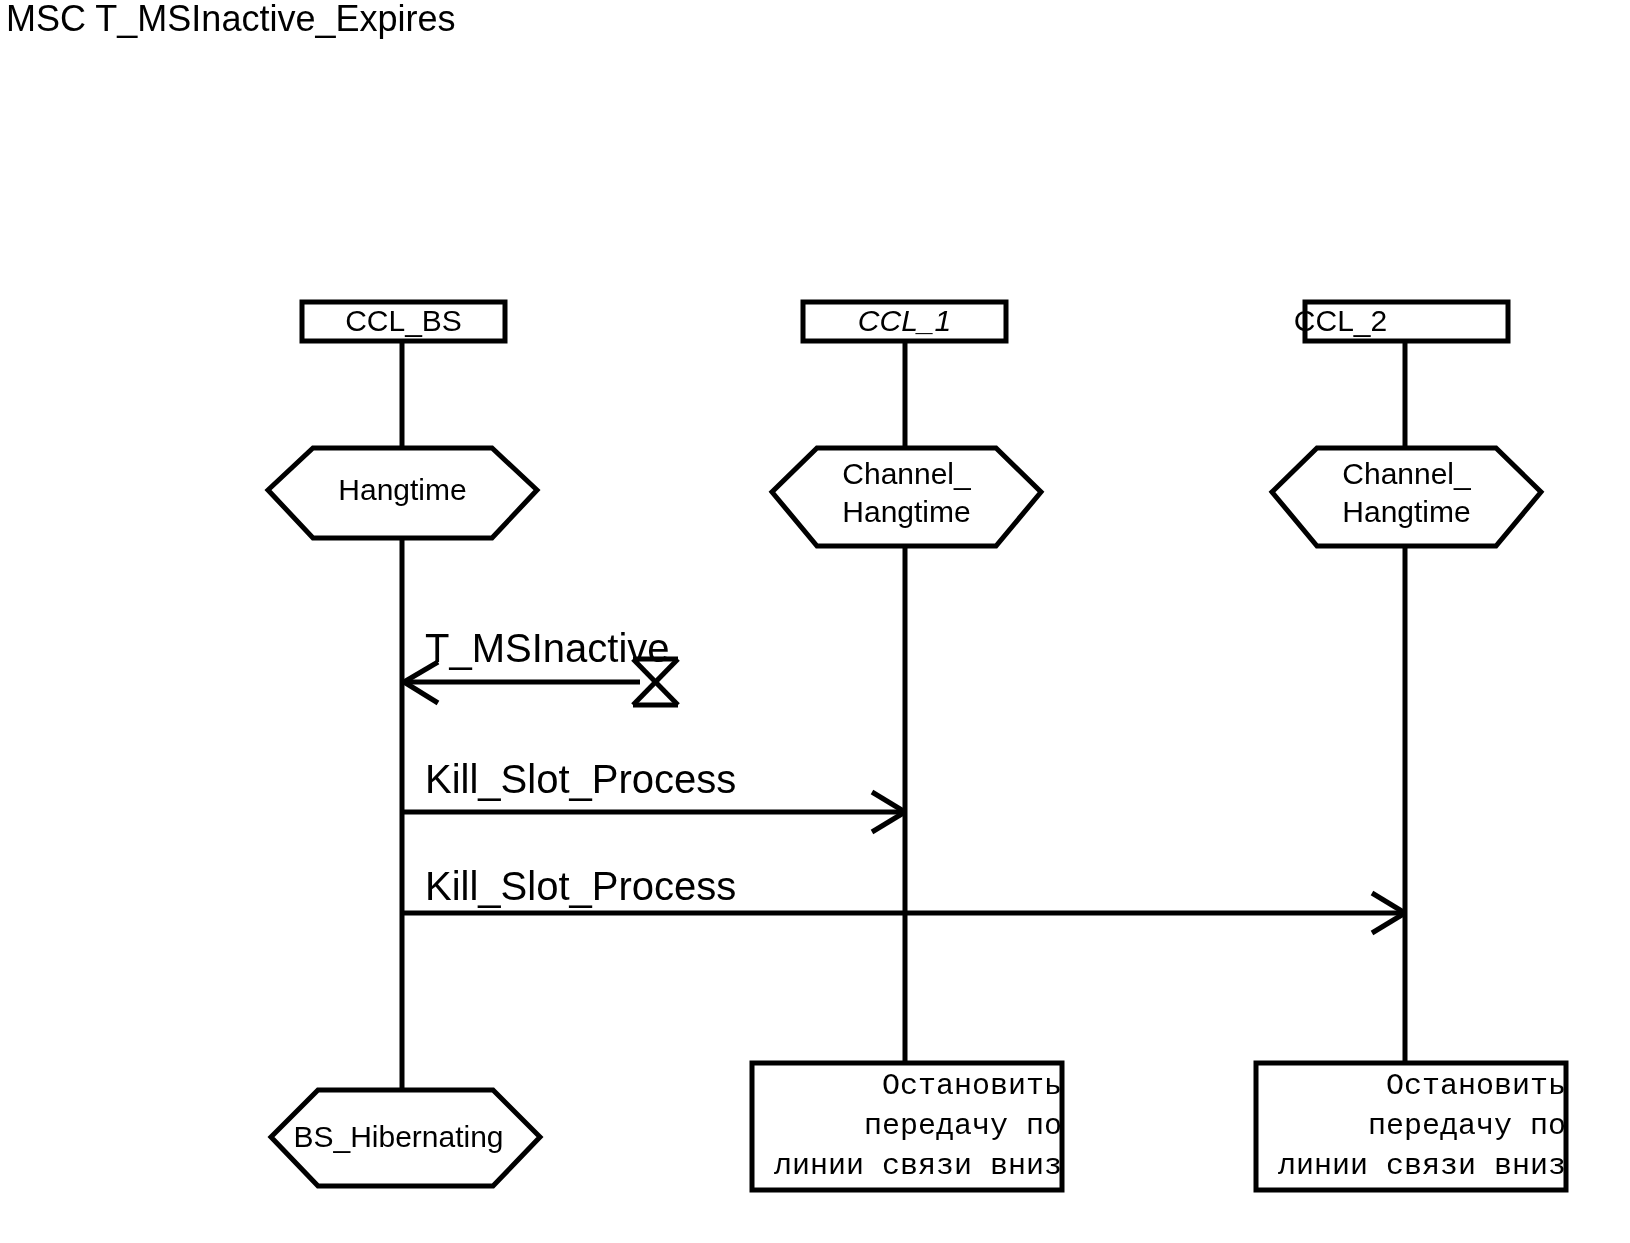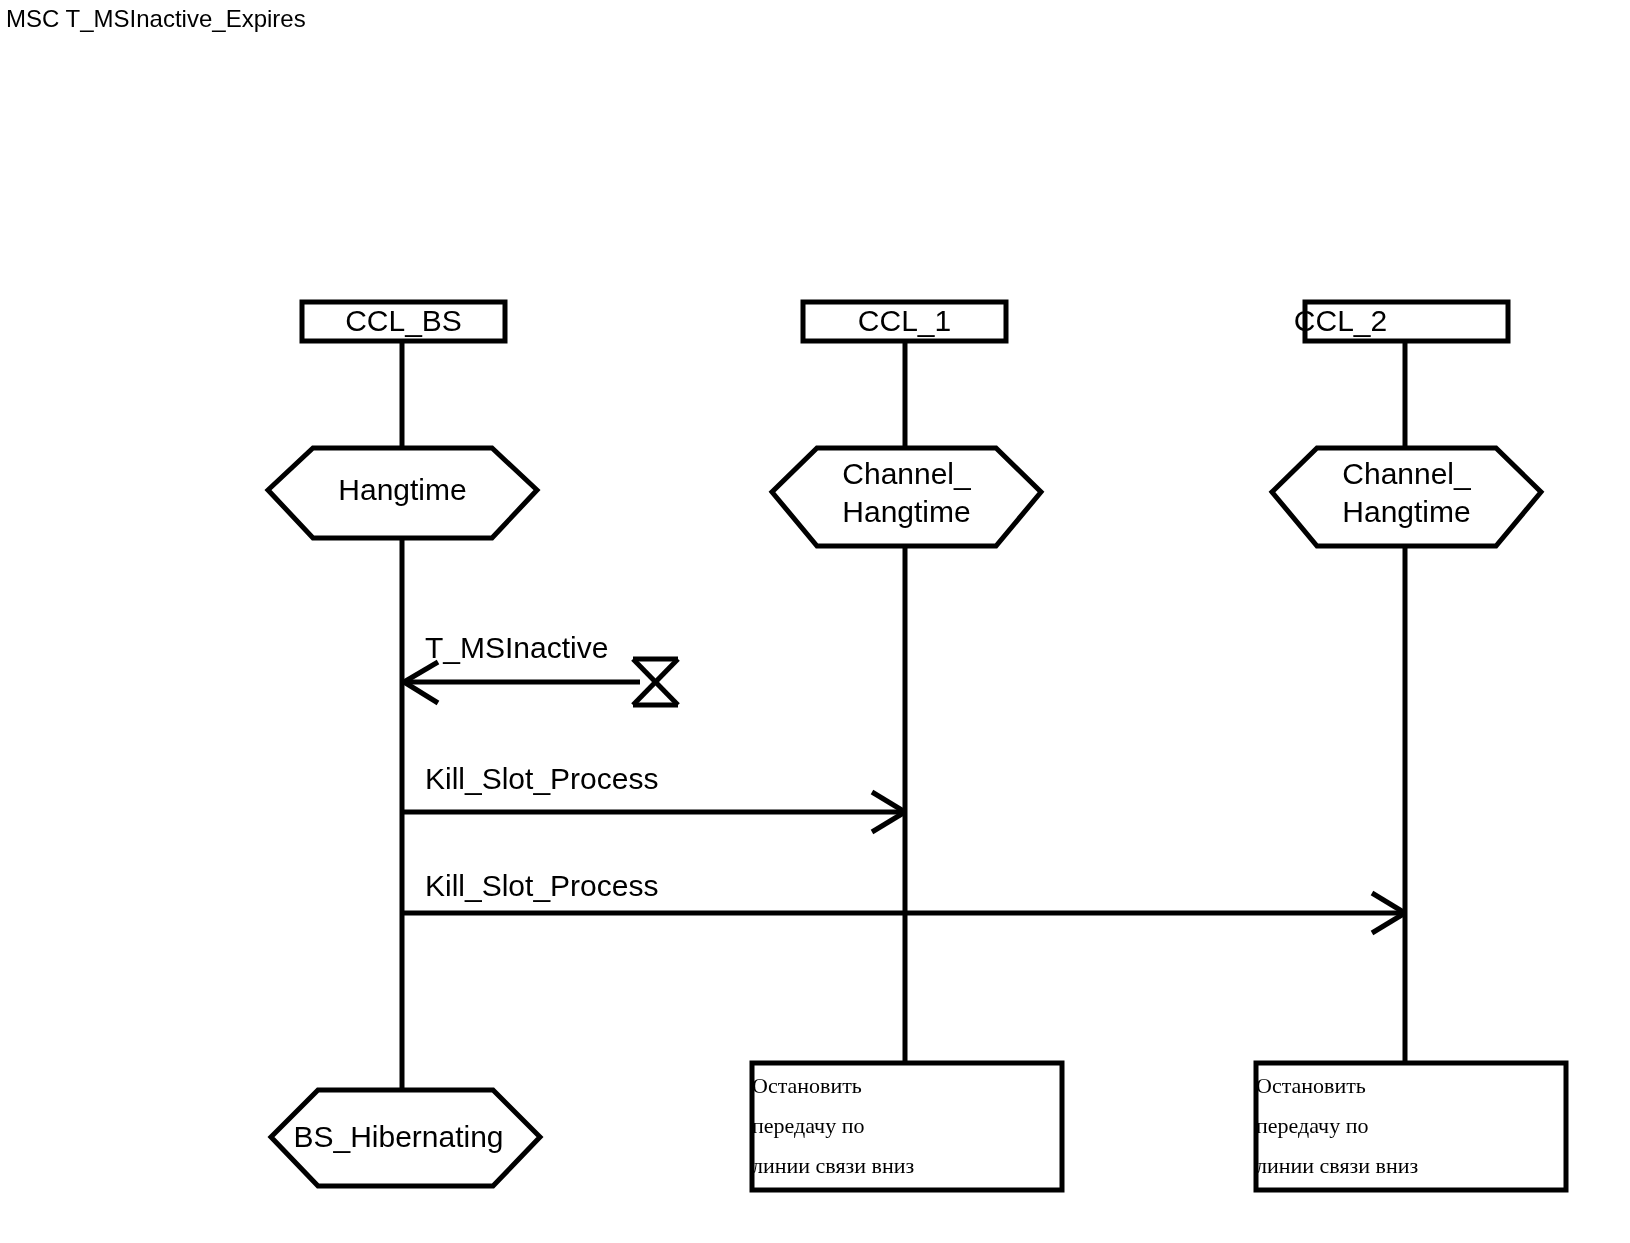--- a/index.html
+++ b/index.html
@@ -19,21 +19,21 @@
     position: absolute;
     left: 0;
     top: 0;
     width: 1630px;
     height: 1243px;
   }
   .diagram-title {
     position: absolute;
     left: 6px;
     top: 2px;
-    font-size: 24px;
+    font-size: 36px;
     line-height: 34px;
     white-space: pre;
     font-family: "Liberation Sans", sans-serif;
     text-align: right;
   }
   .inst-label {
     position: absolute;
     font-size: 30px;
     line-height: 32px;
     text-align: center;
@@ -43,32 +43,32 @@
   .cond-label {
     position: absolute;
     font-size: 30px;
     line-height: 38px;
     text-align: center;
     white-space: pre;
     font-family: "Liberation Sans", sans-serif;
   }
   .msg-label {
     position: absolute;
-    font-size: 30px;
+    font-size: 40px;
     line-height: 34px;
     white-space: pre;
     font-family: "Liberation Sans", sans-serif;
   }
   .action-label {
     position: absolute;
-    font-size: 22px;
+    font-size: 30px;
     line-height: 40px;
-    text-align: left;
+    text-align: right;
     white-space: pre;
-    font-family: Liberation Serif, serif;
+    font-family: Liberation Mono, monospace;
   }
   .hit {
     position: absolute;
     background: transparent;
   }
 </style>
 </head>
 <body>
 
 <div>
@@ -125,21 +125,21 @@
       <line x1="1405" y1="913" x2="1372" y2="933" stroke="#000" stroke-width="5"></line>
     </g>
 
     <polygon points="318,1090 493,1090 540,1137 493,1186 318,1186 271,1137" fill="#fff" stroke="#000" stroke-width="5"></polygon>
 
     <rect x="752" y="1063" width="310" height="127" fill="#fff" stroke="#000" stroke-width="5"></rect>
     <rect x="1256" y="1063" width="310" height="127" fill="#fff" stroke="#000" stroke-width="5"></rect>
   </svg>
 
   <div class="inst-label" style="left:302px; top:305px; width:203px;text-align:center;">CCL_BS</div>
-  <div class="inst-label" style="left:803px; top:305px; width:203px;">CCL_1</div>
+  <div class="inst-label" style="left:803px; top:305px; width:203px;font-style:italic;">CCL_1</div>
   <div class="inst-label" style="left:1239px; top:305px; width:203px;">CCL_2</div>
 
   <div class="cond-label" style="left:268px; top:471px; width:269px;">Hangtime</div>
 
   <div class="cond-label" style="left:772px; top:455px; width:269px;">Channel_</div>
   <div class="cond-label" style="left:772px; top:493px; width:269px;">Hangtime</div>
 
   <div class="cond-label" style="left:1272px; top:455px; width:269px;">Channel_</div>
   <div class="cond-label" style="left:1272px; top:493px; width:269px;">Hangtime</div>
 

